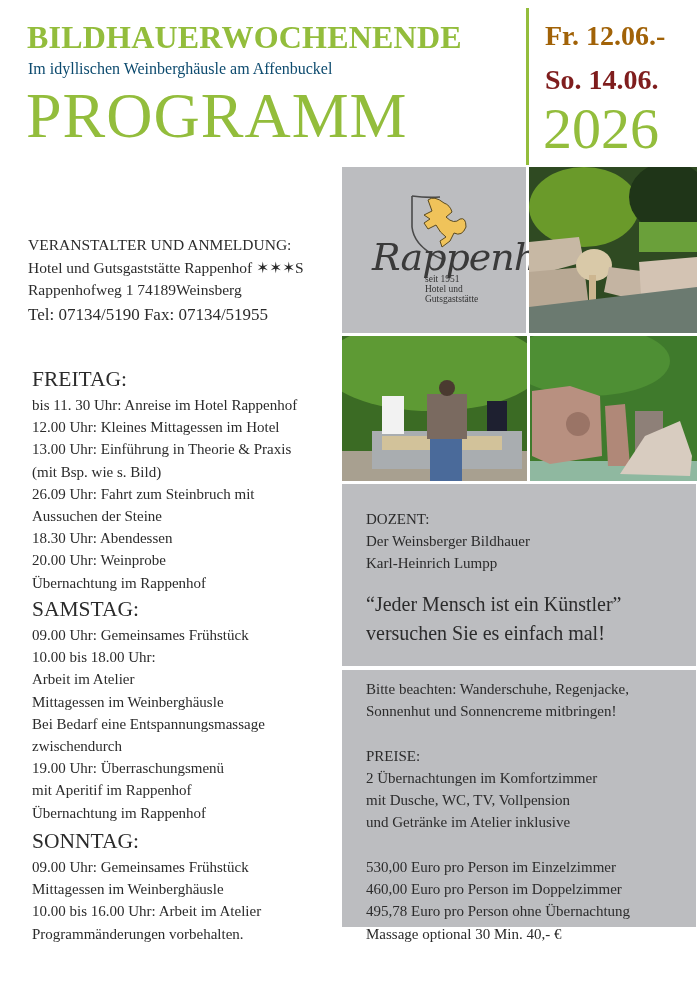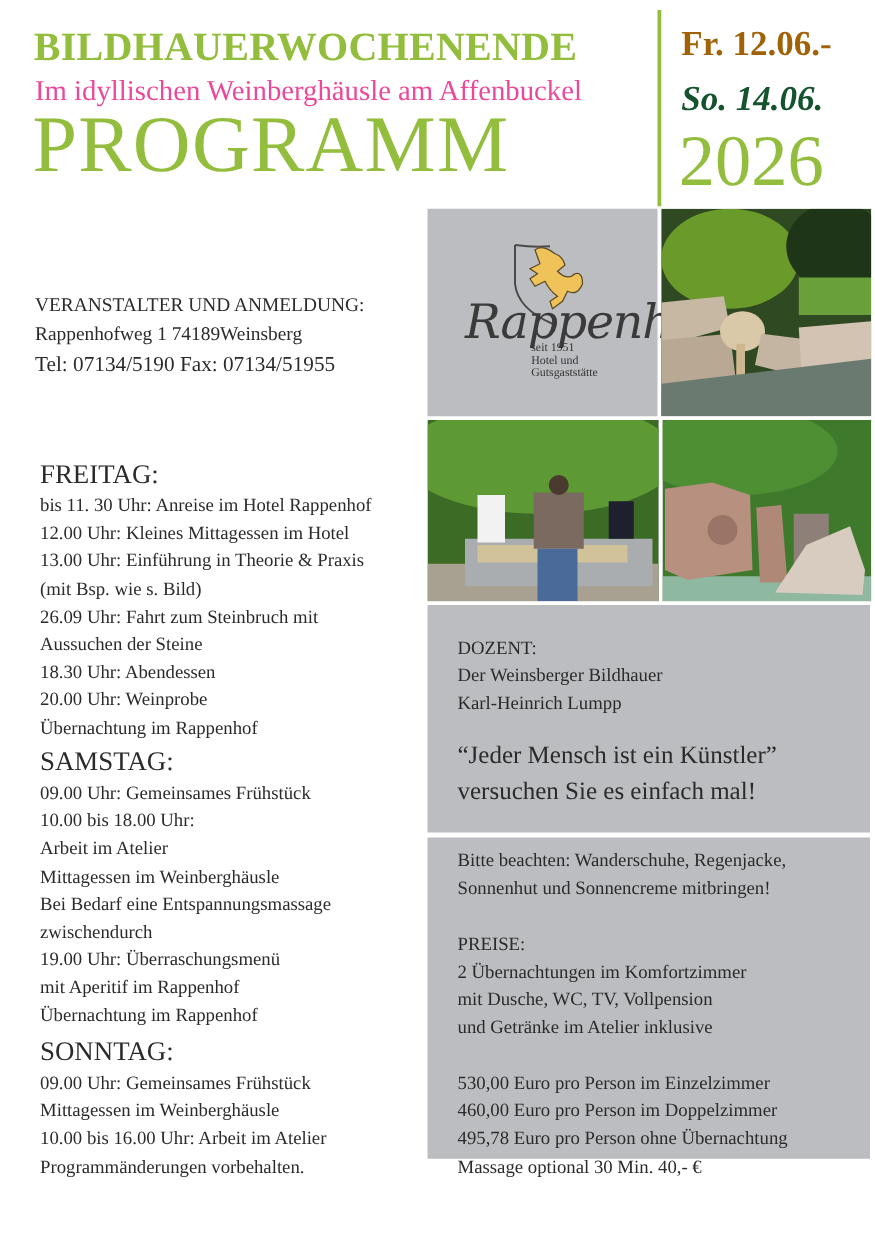--- a/index.html
+++ b/index.html
@@ -1,25 +1,25 @@
 <!DOCTYPE html>
 <html><head>
 <meta charset="utf-8">
 <style>
   * { margin: 0; padding: 0; box-sizing: border-box; }
   html, body { width: 700px; height: 990px; background: #ffffff; overflow: hidden; }
   body { position: relative; font-family: "Liberation Serif", "DejaVu Serif", serif; color: #2b2b2b; }
 
   #title1 { position: absolute; left: 27px; top: 19px; font-size: 32px; font-weight: bold; letter-spacing: 0.2px; color: #93bd3c; white-space: nowrap; }
-  #subtitle { position: absolute; left: 28px; top: 60px; font-size: 23px; color: #ec4899; white-space: nowrap; }
+  #subtitle { position: absolute; left: 28px; top: 60px; font-size: 16px; color: #0c4a6e; white-space: nowrap; }
   #programm { position: absolute; left: 26px; top: 84px; font-size: 64px; color: #93bd3c; letter-spacing: 1px; white-space: nowrap; line-height: 1; }
 
   #vline { position: absolute; left: 526px; top: 8px; width: 3px; height: 157px; background: #93bd3c; }
   #date1 { position: absolute; left: 545px; top: 20px; font-size: 28px; font-weight: bold; color: #a16207; white-space: nowrap; }
-  #date2 { position: absolute; left: 545px; top: 64px; font-size: 28px; font-weight: bold; color: #14532d; white-space: nowrap; font-style: italic; }
+  #date2 { position: absolute; left: 545px; top: 64px; font-size: 28px; font-weight: bold; color: #7f1d1d; white-space: nowrap; }
   #year { position: absolute; left: 543px; top: 100px; font-size: 58px; color: #93bd3c; white-space: nowrap; line-height: 1; }
 
   #organizer { position: absolute; left: 28px; top: 234px; font-size: 15.5px; line-height: 22.5px; color: #2b2b2b; }
   #organizer .tel { font-size: 17px; line-height: 26px; }
 
   .day { position: absolute; left: 32px; font-size: 15px; line-height: 22.2px; color: #2b2b2b; }
   .day h2 { font-weight: normal; font-size: 21.5px; line-height: 26px; margin-bottom: 2px; }
   #friday { top: 366px; }
   #saturday { top: 596px; }
   #sunday { top: 828px; }
@@ -47,20 +47,21 @@
 <div id="title1">BILDHAUERWOCHENENDE</div>
 <div id="subtitle">Im idyllischen Weinberghäusle  am Affenbuckel</div>
 <div id="programm">PROGRAMM</div>
 <div id="vline"></div>
 <div id="date1">Fr. 12.06.-</div>
 <div id="date2">So. 14.06.</div>
 <div id="year">2026</div>
 
 <div id="organizer">
   <div>VERANSTALTER UND ANMELDUNG:</div>
+  <div>Hotel und Gutsgaststätte Rappenhof ✶✶✶S</div>
   <div>Rappenhofweg 1   74189Weinsberg</div>
   <div class="tel">Tel: 07134/5190   Fax: 07134/51955</div>
 </div>
 
 <div id="logo-box" class="panel">
   <svg width="184" height="166" style="position:absolute;left:0;top:0">
     <path d="M70 29 L70 60 Q72 80 100 92" fill="none" stroke="#4a4a4a" stroke-width="1.6"></path>
     <path d="M70 29 Q85 31 98 30" fill="none" stroke="#4a4a4a" stroke-width="1.6"></path>
     <path d="M86 33 Q92 28 102 36 Q108 38 110 45 L104 50 Q112 58 118 52 Q124 50 124 60 Q120 70 112 66 L108 74 L100 80 L98 74 L104 70 Q98 66 94 58 L86 62 L82 56 L88 52 L82 48 L90 44 Z" fill="#f0c35a" stroke="#5a4a20" stroke-width="1"></path>
   </svg>

